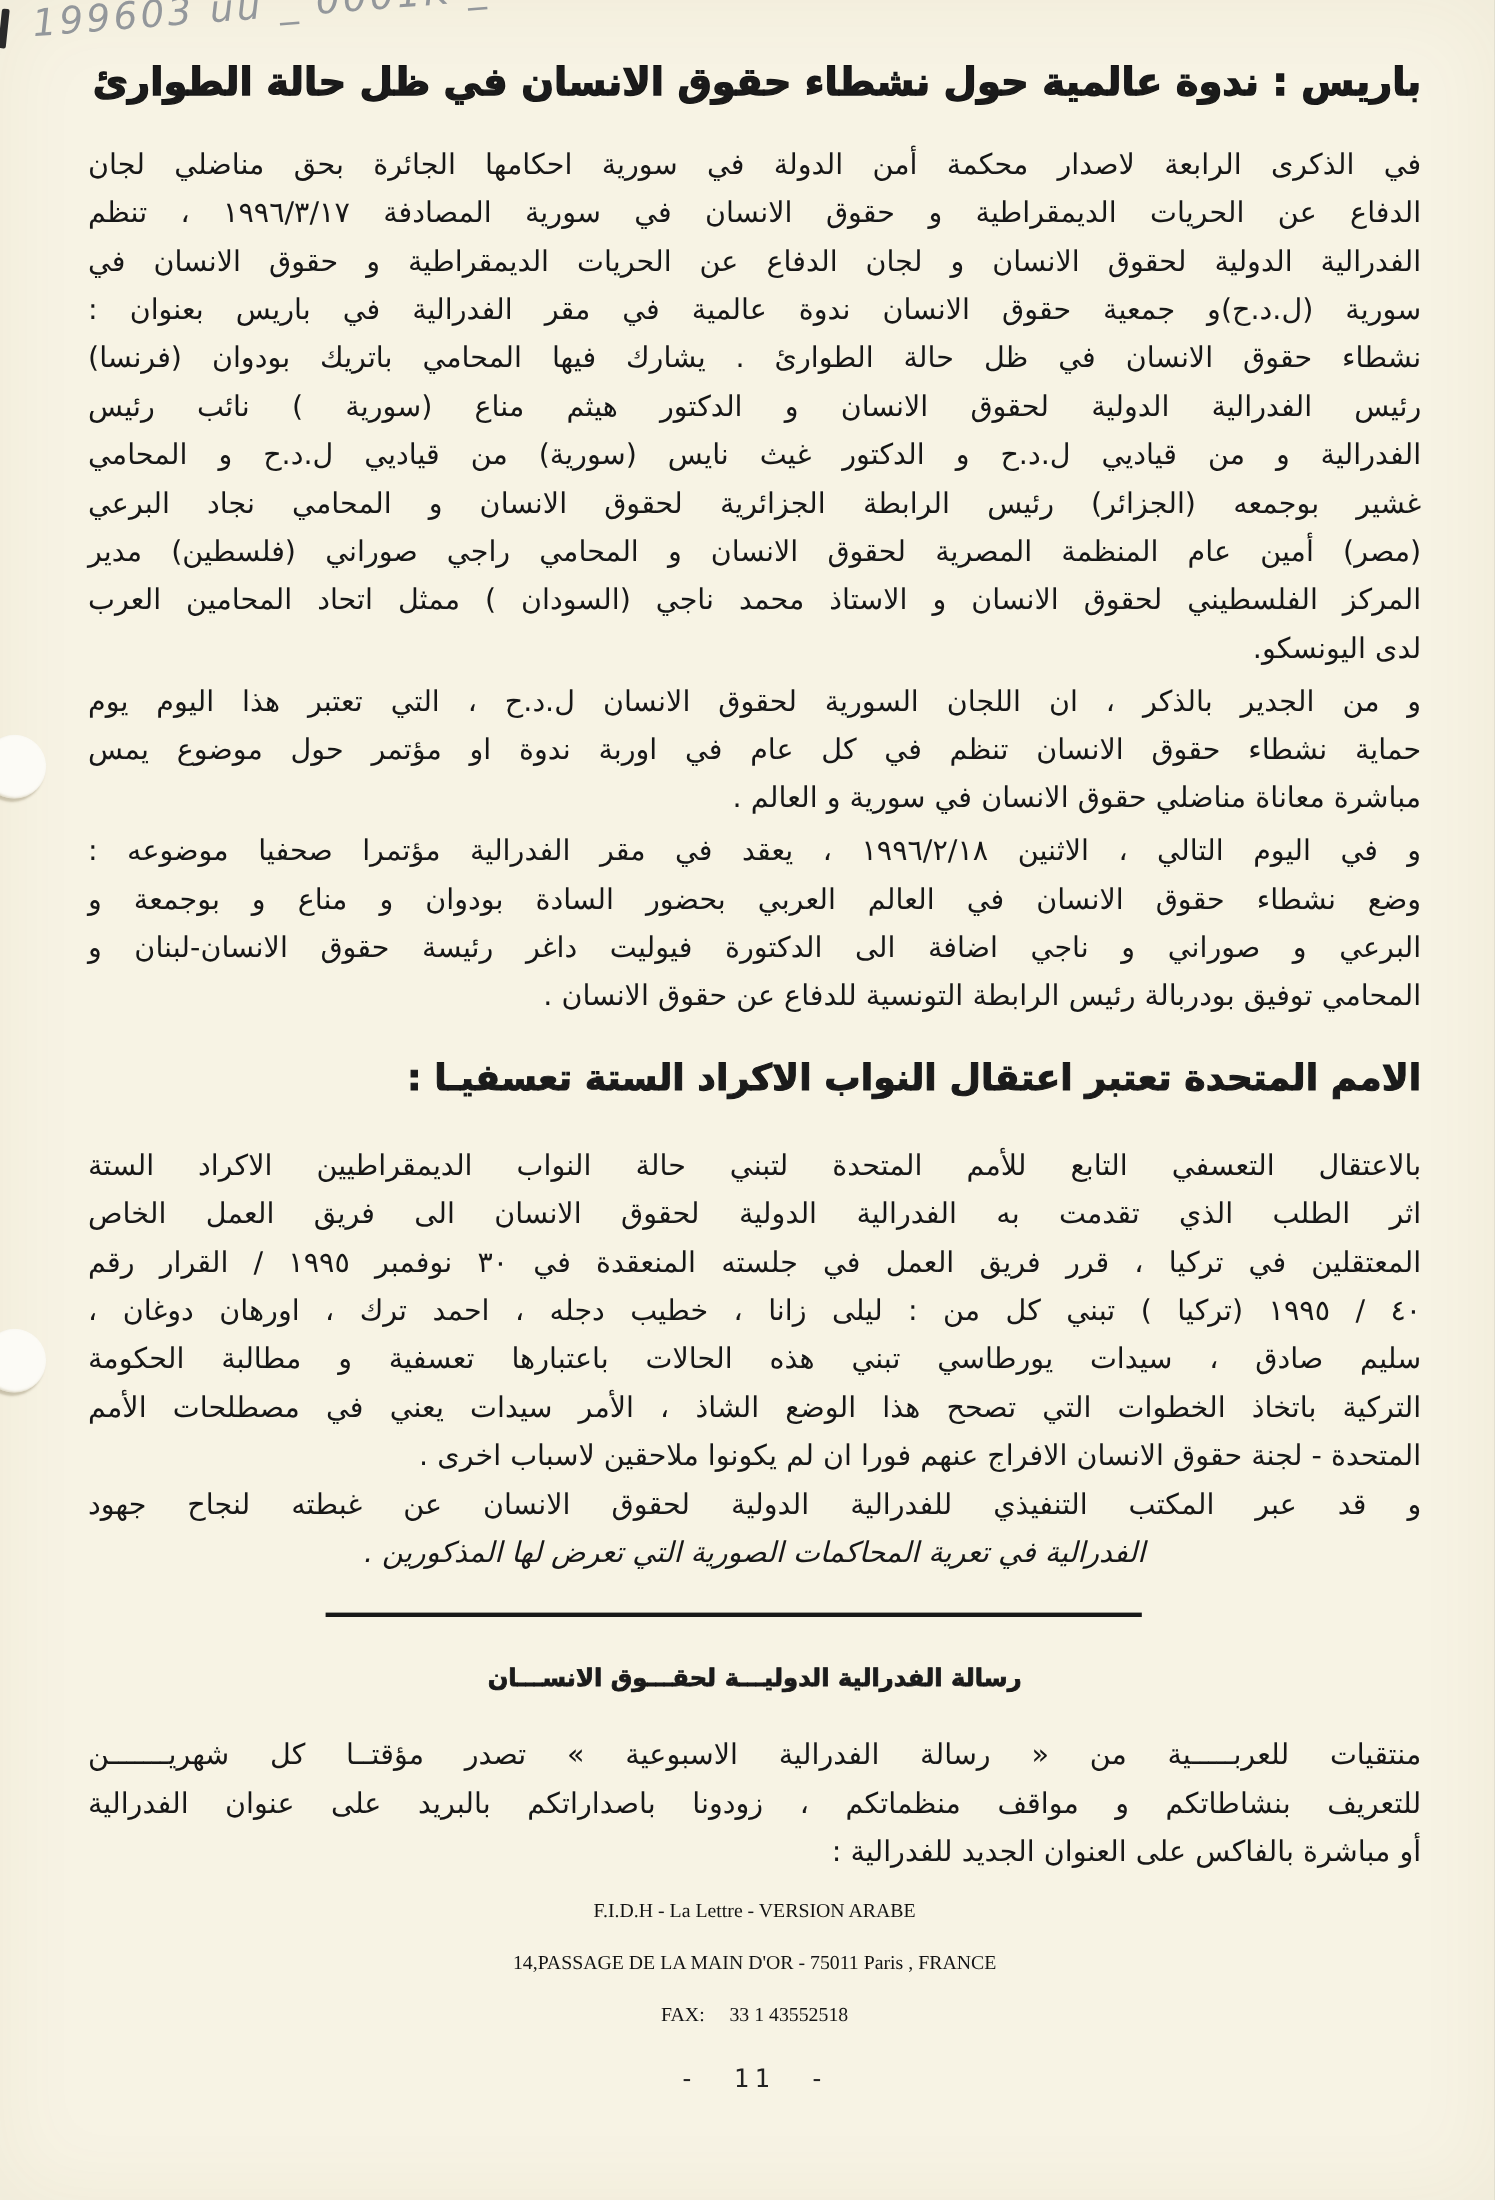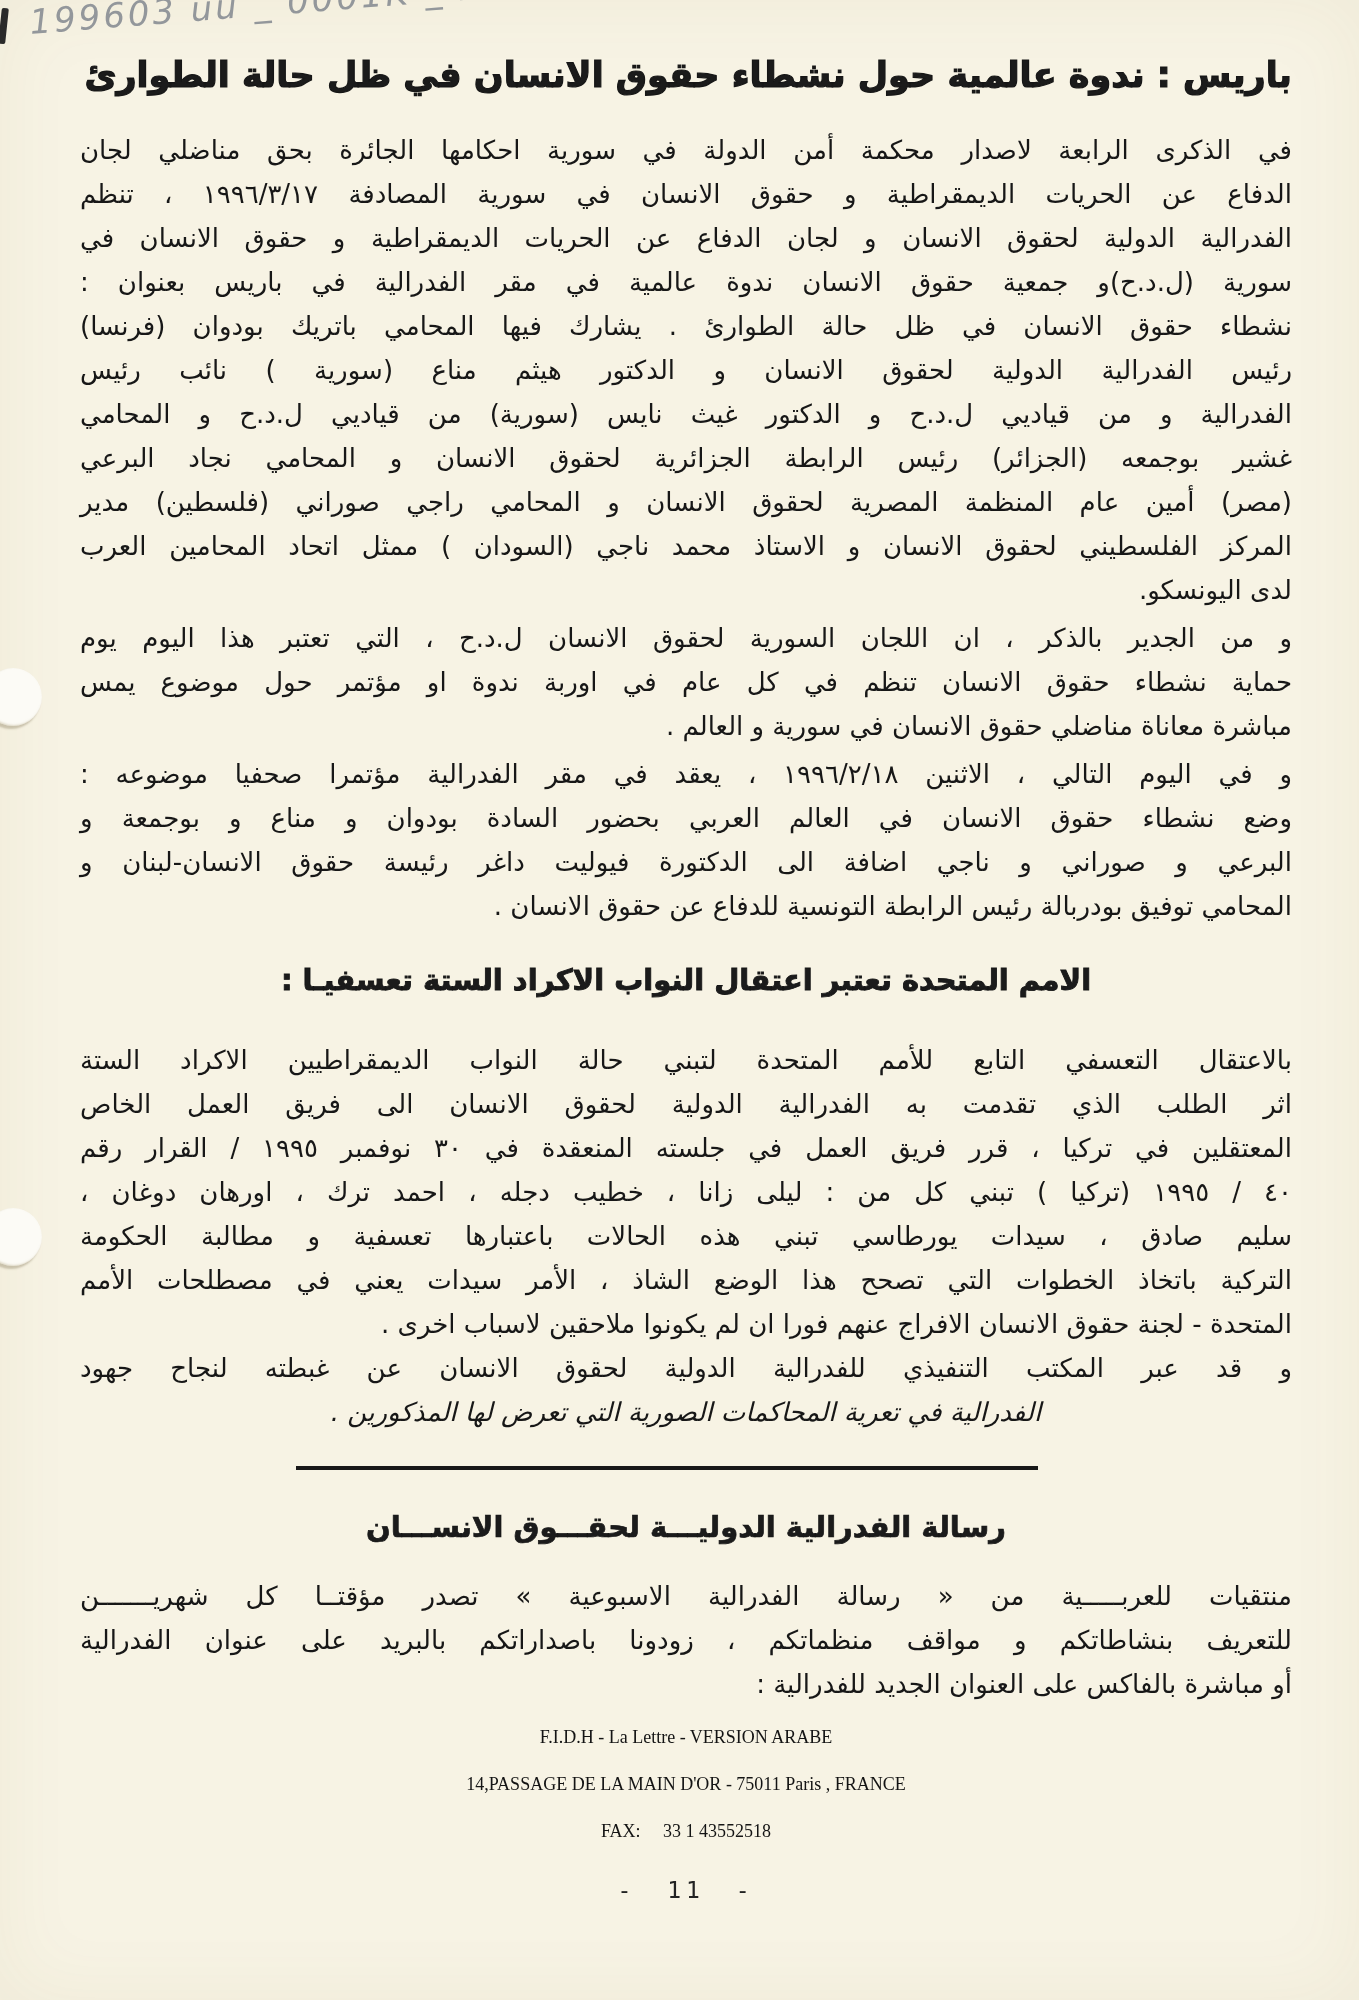--- a/index.html
+++ b/index.html
@@ -64,43 +64,43 @@
     font-size: 26px;
     line-height: 44px;
     color: #171717;
   }
   .tline.justify { text-align: justify; text-align-last: justify; }
   .tline.right   { text-align: right; }
   .tline.center  { text-align: center; font-style: italic; }
 
   .section-heading {
     direction: rtl;
-    text-align: center;
+    text-align: right;
     font-weight: bold;
-    font-size: 29px;
+    font-size: 33px;
     line-height: 44px;
     -webkit-text-stroke: 0.9px #161616;
     margin: 30px 0 36px 0;
   }
 
   .separator {
     width: 742px;
     height: 4px;
     background: #181818;
     margin: 32px 216px 0 0;
     margin-right: 216px;
   }
   
   .separator { margin: 32px 254px 0 216px; }
 
   .newsletter-heading {
     direction: rtl;
     text-align: center;
     font-weight: bold;
-    font-size: 29px;
+    font-size: 22px;
     line-height: 46px;
     -webkit-text-stroke: 0.7px #161616;
     margin: 34px 0 24px 0;
   }
 
   .address {
     direction: ltr;
     text-align: center;
     font-family: Liberation Serif, serif;
     font-size: 18px;

